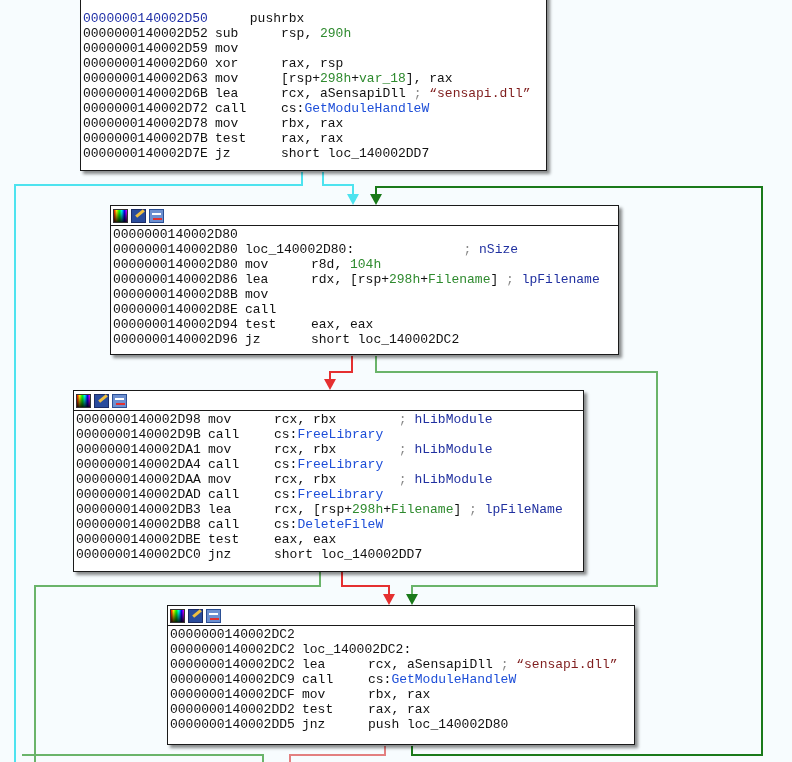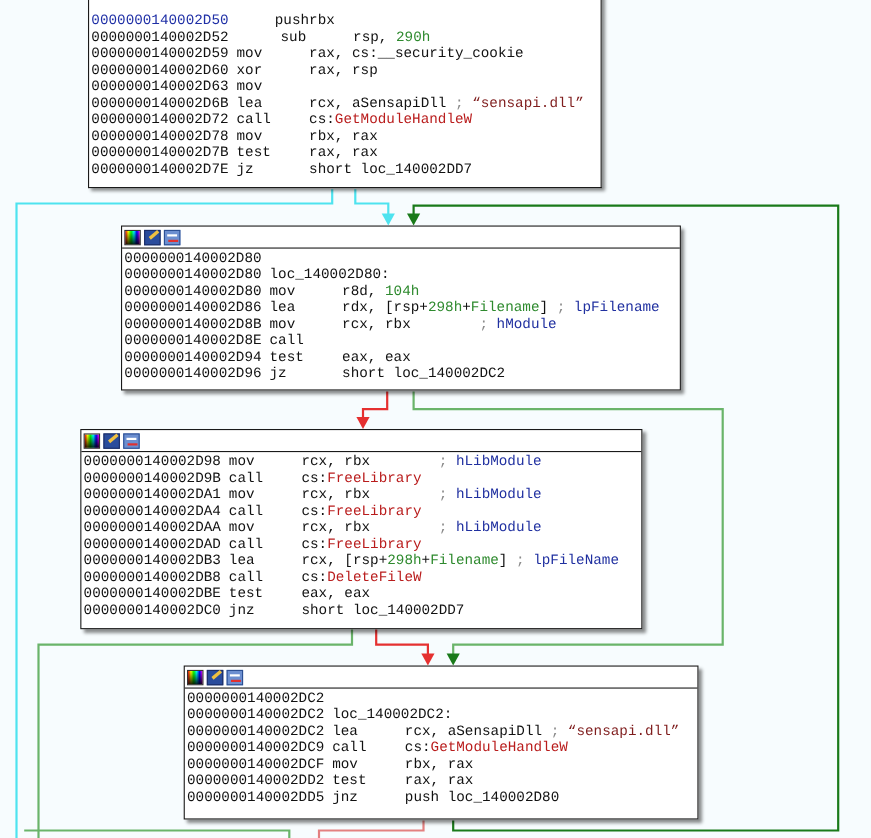--- a/index.html
+++ b/index.html
@@ -27,21 +27,21 @@
   .ic-graph { background:#6c8fd0; border:1px solid #2b4f94; position:relative; }
   .ic-graph::before { content:""; position:absolute; left:2px; top:3px; width:9px; height:2px; background:#fff; }
   .ic-graph::after { content:""; position:absolute; left:3px; top:8px; width:9px; height:2px; background:#e03030; }
   .lines { padding:1px 0 0 2px; }
   .ln { height:15px; line-height:15px; font-size:13px; white-space:pre; color:#111; display:flex; }
   .addr { display:inline-block; width:132px; }
   .addr.blue { color:#1f2fa6; }
   .mn { display:inline-block; }
   .op { display:inline-block; }
   .num { color:#2e8a2e; }
-  .fn { color:#b91c1c; }
+  .fn { color:#1d4ed8; }
   .cmt { color:#2030a0; }
   .str { color:#7f1d1d; }
   .gray { color:#8a8a8a; }
   svg { position:absolute; left:0; top:0; }
 </style>
 </head>
 <body>
 
 <div id="graph">
   <svg width="792" height="762">
@@ -71,44 +71,44 @@
     <polyline points="320,572 320,586 35,586 35,762" fill="none" stroke="#6ab46a" stroke-width="2"></polyline>
 
     <polyline points="22,755 263,755 263,762" fill="none" stroke="#6ab46a" stroke-width="2"></polyline>
 
     <polyline points="385,746 385,755 290,755 290,762" fill="none" stroke="#e38080" stroke-width="2"></polyline>
   </svg>
 
   <div class="node" style="left:80px; top:-6px; width:467px; height:177px; border-top:none;">
     <div class="lines" style="padding-top:17px;" id="b0">
         <div class="ln"><span class="addr blue">0000000140002D50</span><span class="mn" style="width: 66px; text-align: right;">push</span><span class="op"><span>rbx</span></span></div>
-        <div class="ln"><span class="addr">0000000140002D52</span><span class="mn" style="width: 66px; margin-left: 40px;">sub</span><span class="op"><span>rsp, </span><span class="num">290h</span></span></div>
-        <div class="ln"><span class="addr">0000000140002D59</span><span class="mn" style="width: 66px;">mov</span><span class="op"><span>rax, cs:__security_cookie</span></span></div>
+        <div class="ln"><span class="addr">0000000140002D52</span><span class="mn" style="width: 66px;">sub</span><span class="op"><span>rsp, </span><span class="num">290h</span></span></div>
+        <div class="ln"><span class="addr">0000000140002D59</span><span class="mn" style="width: 66px;">mov</span></div>
         <div class="ln"><span class="addr">0000000140002D60</span><span class="mn" style="width: 66px;">xor</span><span class="op"><span>rax, rsp</span></span></div>
-        <div class="ln"><span class="addr">0000000140002D63</span><span class="mn" style="width: 66px;">mov</span></div>
+        <div class="ln"><span class="addr">0000000140002D63</span><span class="mn" style="width: 66px;">mov</span><span class="op"><span>[rsp+</span><span class="num">298h</span><span>+</span><span class="num">var_18</span><span>], rax</span></span></div>
         <div class="ln"><span class="addr">0000000140002D6B</span><span class="mn" style="width: 66px;">lea</span><span class="op"><span>rcx, aSensapiDll</span><span class="gray"> ; </span><span class="str">“sensapi.dll”</span></span></div>
         <div class="ln"><span class="addr">0000000140002D72</span><span class="mn" style="width: 66px;">call</span><span class="op"><span>cs:</span><span class="fn">GetModuleHandleW</span></span></div>
         <div class="ln"><span class="addr">0000000140002D78</span><span class="mn" style="width: 66px;">mov</span><span class="op"><span>rbx, rax</span></span></div>
         <div class="ln"><span class="addr">0000000140002D7B</span><span class="mn" style="width: 66px;">test</span><span class="op"><span>rax, rax</span></span></div>
         <div class="ln"><span class="addr">0000000140002D7E</span><span class="mn" style="width: 66px;">jz</span><span class="op"><span>short loc_140002DD7</span></span></div>
       </div>
   </div>
 
   <div class="node" style="left:110px; top:205px; width:509px; height:150px;">
     <div class="hdr">
       <span class="ic ic-color"></span>
       <span class="ic ic-edit"></span>
       <span class="ic ic-graph"></span>
     </div>
     <div class="lines" id="b1">
         <div class="ln"><span class="addr">0000000140002D80</span><span class="mn" style="width: 66px;"></span><span class="op"></span></div>
-        <div class="ln"><span class="addr">0000000140002D80</span><span class="mn">loc_140002D80:</span></div>
+        <div class="ln"><span class="addr">0000000140002D80</span><span class="mn">loc_140002D80:</span><span class="op"><span class="gray">              ; </span><span class="cmt">nSize</span></span></div>
         <div class="ln"><span class="addr">0000000140002D80</span><span class="mn" style="width: 66px;">mov</span><span class="op"><span>r8d, </span><span class="num">104h</span></span></div>
         <div class="ln"><span class="addr">0000000140002D86</span><span class="mn" style="width: 66px;">lea</span><span class="op"><span>rdx, [rsp+</span><span class="num">298h</span><span>+</span><span class="num">Filename</span><span>]</span><span class="gray"> ; </span><span class="cmt">lpFilename</span></span></div>
-        <div class="ln"><span class="addr">0000000140002D8B</span><span class="mn" style="width: 66px;">mov</span><span class="op"><span>rcx, rbx</span><span class="gray">        ; </span><span class="cmt">hModule</span></span></div>
+        <div class="ln"><span class="addr">0000000140002D8B</span><span class="mn" style="width: 66px;">mov</span></div>
         <div class="ln"><span class="addr">0000000140002D8E</span><span class="mn" style="width: 66px;">call</span></div>
         <div class="ln"><span class="addr">0000000140002D94</span><span class="mn" style="width: 66px;">test</span><span class="op"><span>eax, eax</span></span></div>
         <div class="ln"><span class="addr">0000000140002D96</span><span class="mn" style="width: 66px;">jz</span><span class="op"><span>short loc_140002DC2</span></span></div>
       </div>
   </div>
 
   <div class="node" style="left:73px; top:390px; width:511px; height:182px;">
     <div class="hdr">
       <span class="ic ic-color"></span>
       <span class="ic ic-edit"></span>

